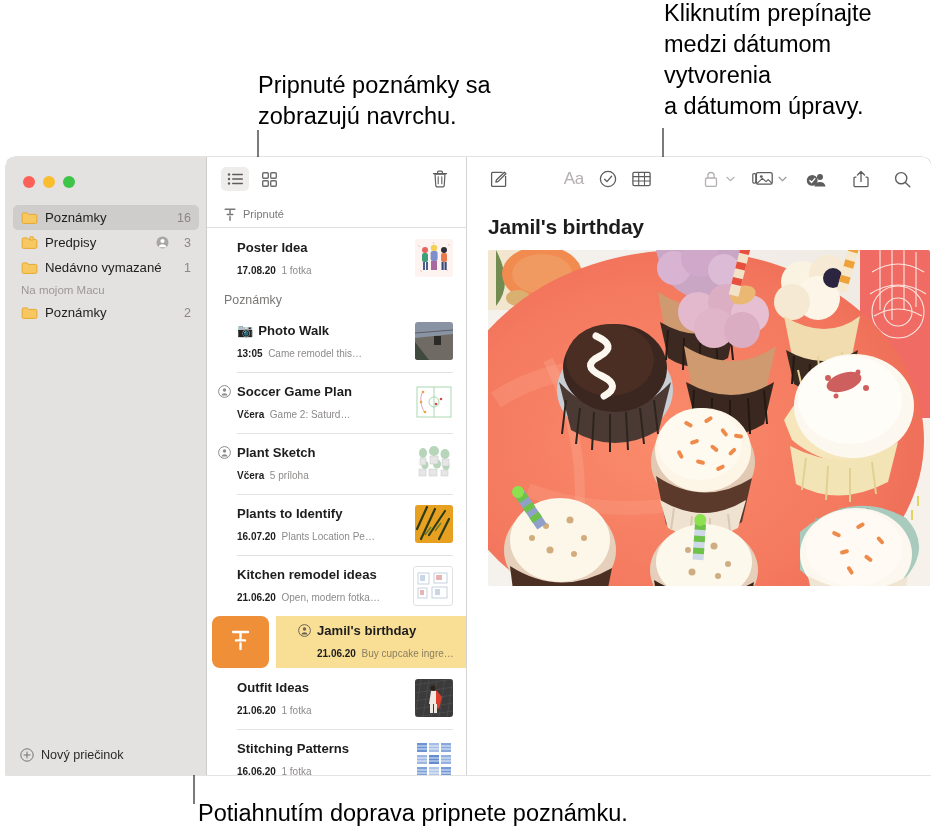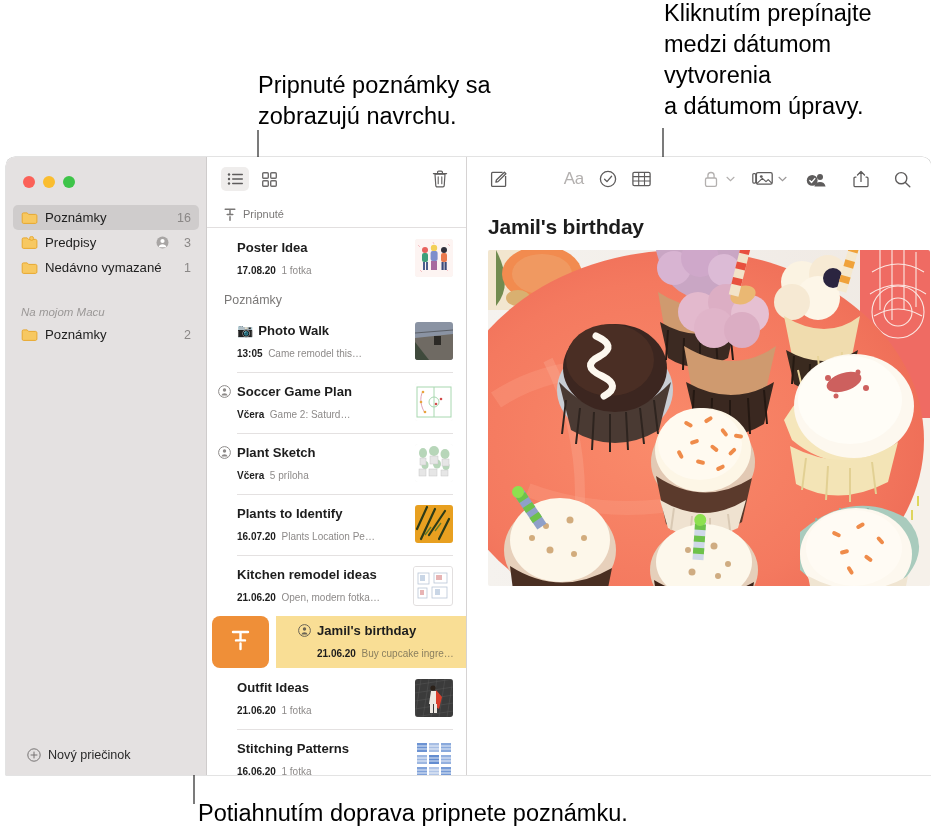--- a/index.html
+++ b/index.html
@@ -101,21 +101,21 @@
   .sb-label { flex: 1 1 auto; white-space: nowrap; overflow: hidden; }
   .sb-count { color: #8a8786; font-size: 12.5px; margin-left: 6px; }
   .sb-person { margin-right: 9px; display: flex; align-items: center; }
 
   #new-folder {
     position: absolute;
     left: 0; right: 0; bottom: 0;
     height: 40px;
     display: flex;
     align-items: center;
-    padding-left: 21px;
+    padding-left: 14px;
     font-size: 12.6px;
     color: #2b2b2b;
   }
   #new-folder .plus { margin-right: 7px; display: flex; }
 
   
   #list-col {
     width: 259px;
     flex: 0 0 259px;
     background: #ffffff;
@@ -344,21 +344,21 @@
         <div class="sb-row">
           <span class="sb-icon">
             <svg width="17" height="14" viewBox="0 0 17 14">
                 <path d="M1.2 3.2a1.3 1.3 0 0 1 1.3-1.3h3.7l1.3 1.5h7.1c.7 0 1.3.6 1.3 1.3v6.4c0 .7-.6 1.3-1.3 1.3H2.5a1.3 1.3 0 0 1-1.3-1.3V3.2z" fill="#f7c861" stroke="#e8a82e" stroke-width="1"></path>
               </svg>
           </span>
           <span class="sb-label">Nedávno vymazané</span>
           <span class="sb-count">1</span>
         </div>
 
-        <div class="section-title" style="margin-top:22px;font-style:italic;">Na mojom Macu</div>
+        <div class="section-title" style="margin-top:0;">Na mojom Macu</div>
 
         <div class="sb-row">
           <span class="sb-icon">
             <svg width="17" height="14" viewBox="0 0 17 14">
                 <path d="M1.2 3.2a1.3 1.3 0 0 1 1.3-1.3h3.7l1.3 1.5h7.1c.7 0 1.3.6 1.3 1.3v6.4c0 .7-.6 1.3-1.3 1.3H2.5a1.3 1.3 0 0 1-1.3-1.3V3.2z" fill="#f7c861" stroke="#e8a82e" stroke-width="1"></path>
               </svg>
           </span>
           <span class="sb-label">Poznámky</span>
           <span class="sb-count">2</span>
         </div>

